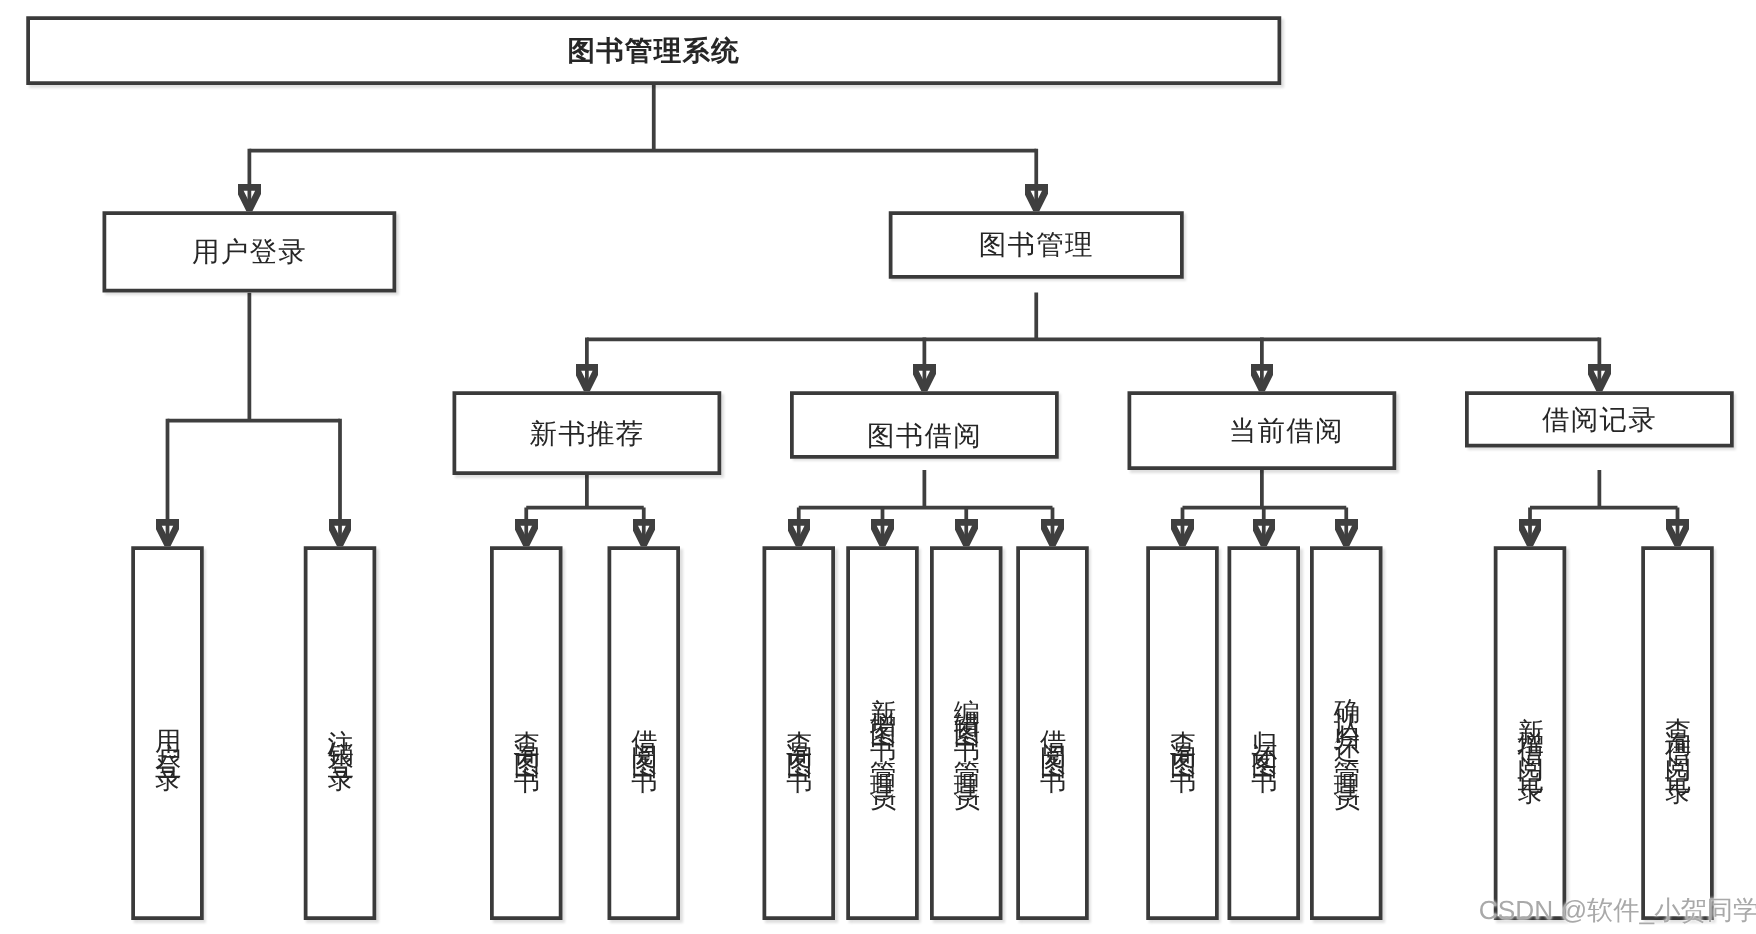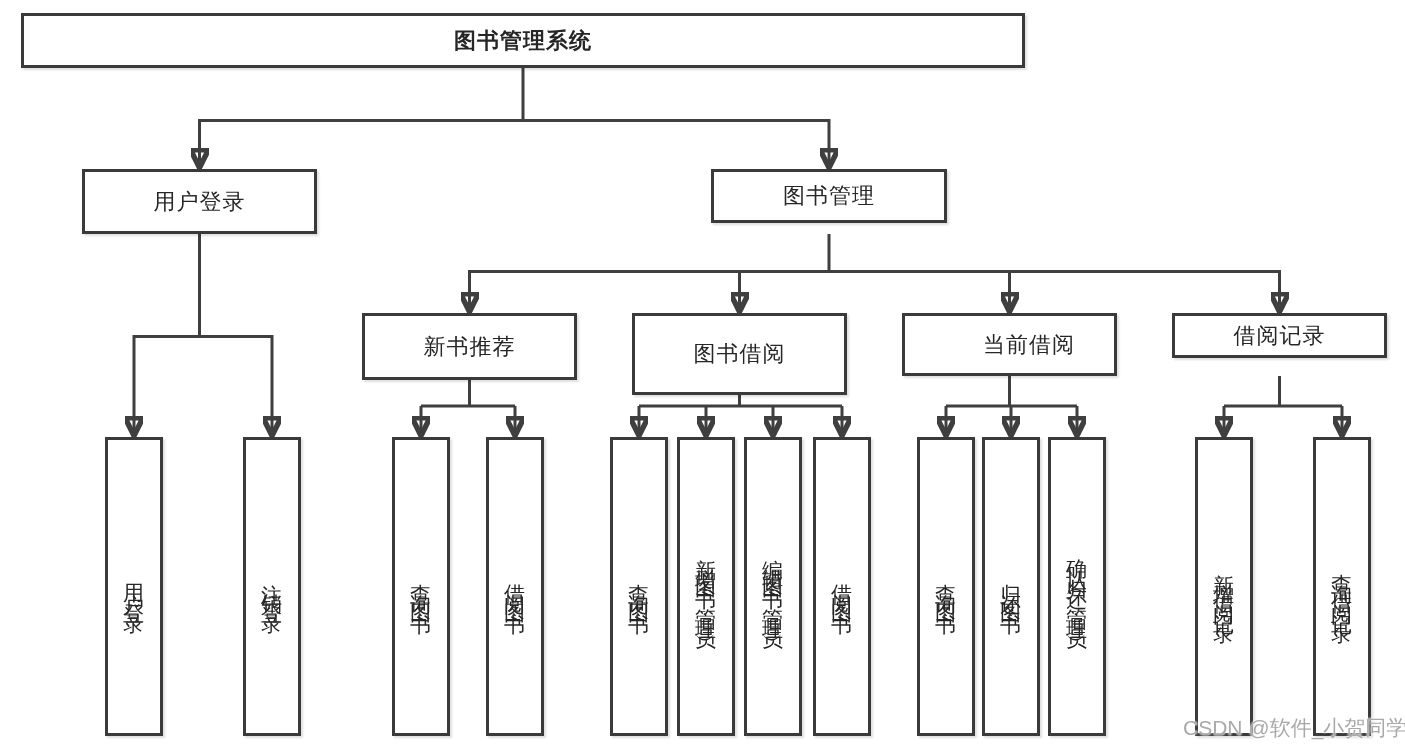--- a/index.html
+++ b/index.html
@@ -76,21 +76,21 @@
   <div class="node hnode" style="left:82px; top:169px; width:235px; height:65px;">
     <span>用户登录</span>
   </div>
   <div class="node hnode" style="left:711px; top:169px; width:236px; height:54px;">
     <span>图书管理</span>
   </div>
 
   <div class="node hnode" style="left:362px; top:313px; width:215px; height:67px;">
     <span>新书推荐</span>
   </div>
-  <div class="node hnode" style="left:632px; top:313px; width:215px; height:82px;">
+  <div class="node hnode" style="left:632px; top:313px; width:215px; height:54px;align-items:flex-end;">
     <span>图书借阅</span>
   </div>
   <div class="node hnode" style="left:902px; top:313px; width:215px; height:63px;padding-left:39px;">
     <span>当前借阅</span>
   </div>
   <div class="node hnode" style="left:1172px; top:313px; width:215px; height:45px;text-align:center;">
     <span>借阅记录</span>
   </div>
 
   <div class="node vnode" style="left:105px; top:437px; width:58px; height:299px;">

